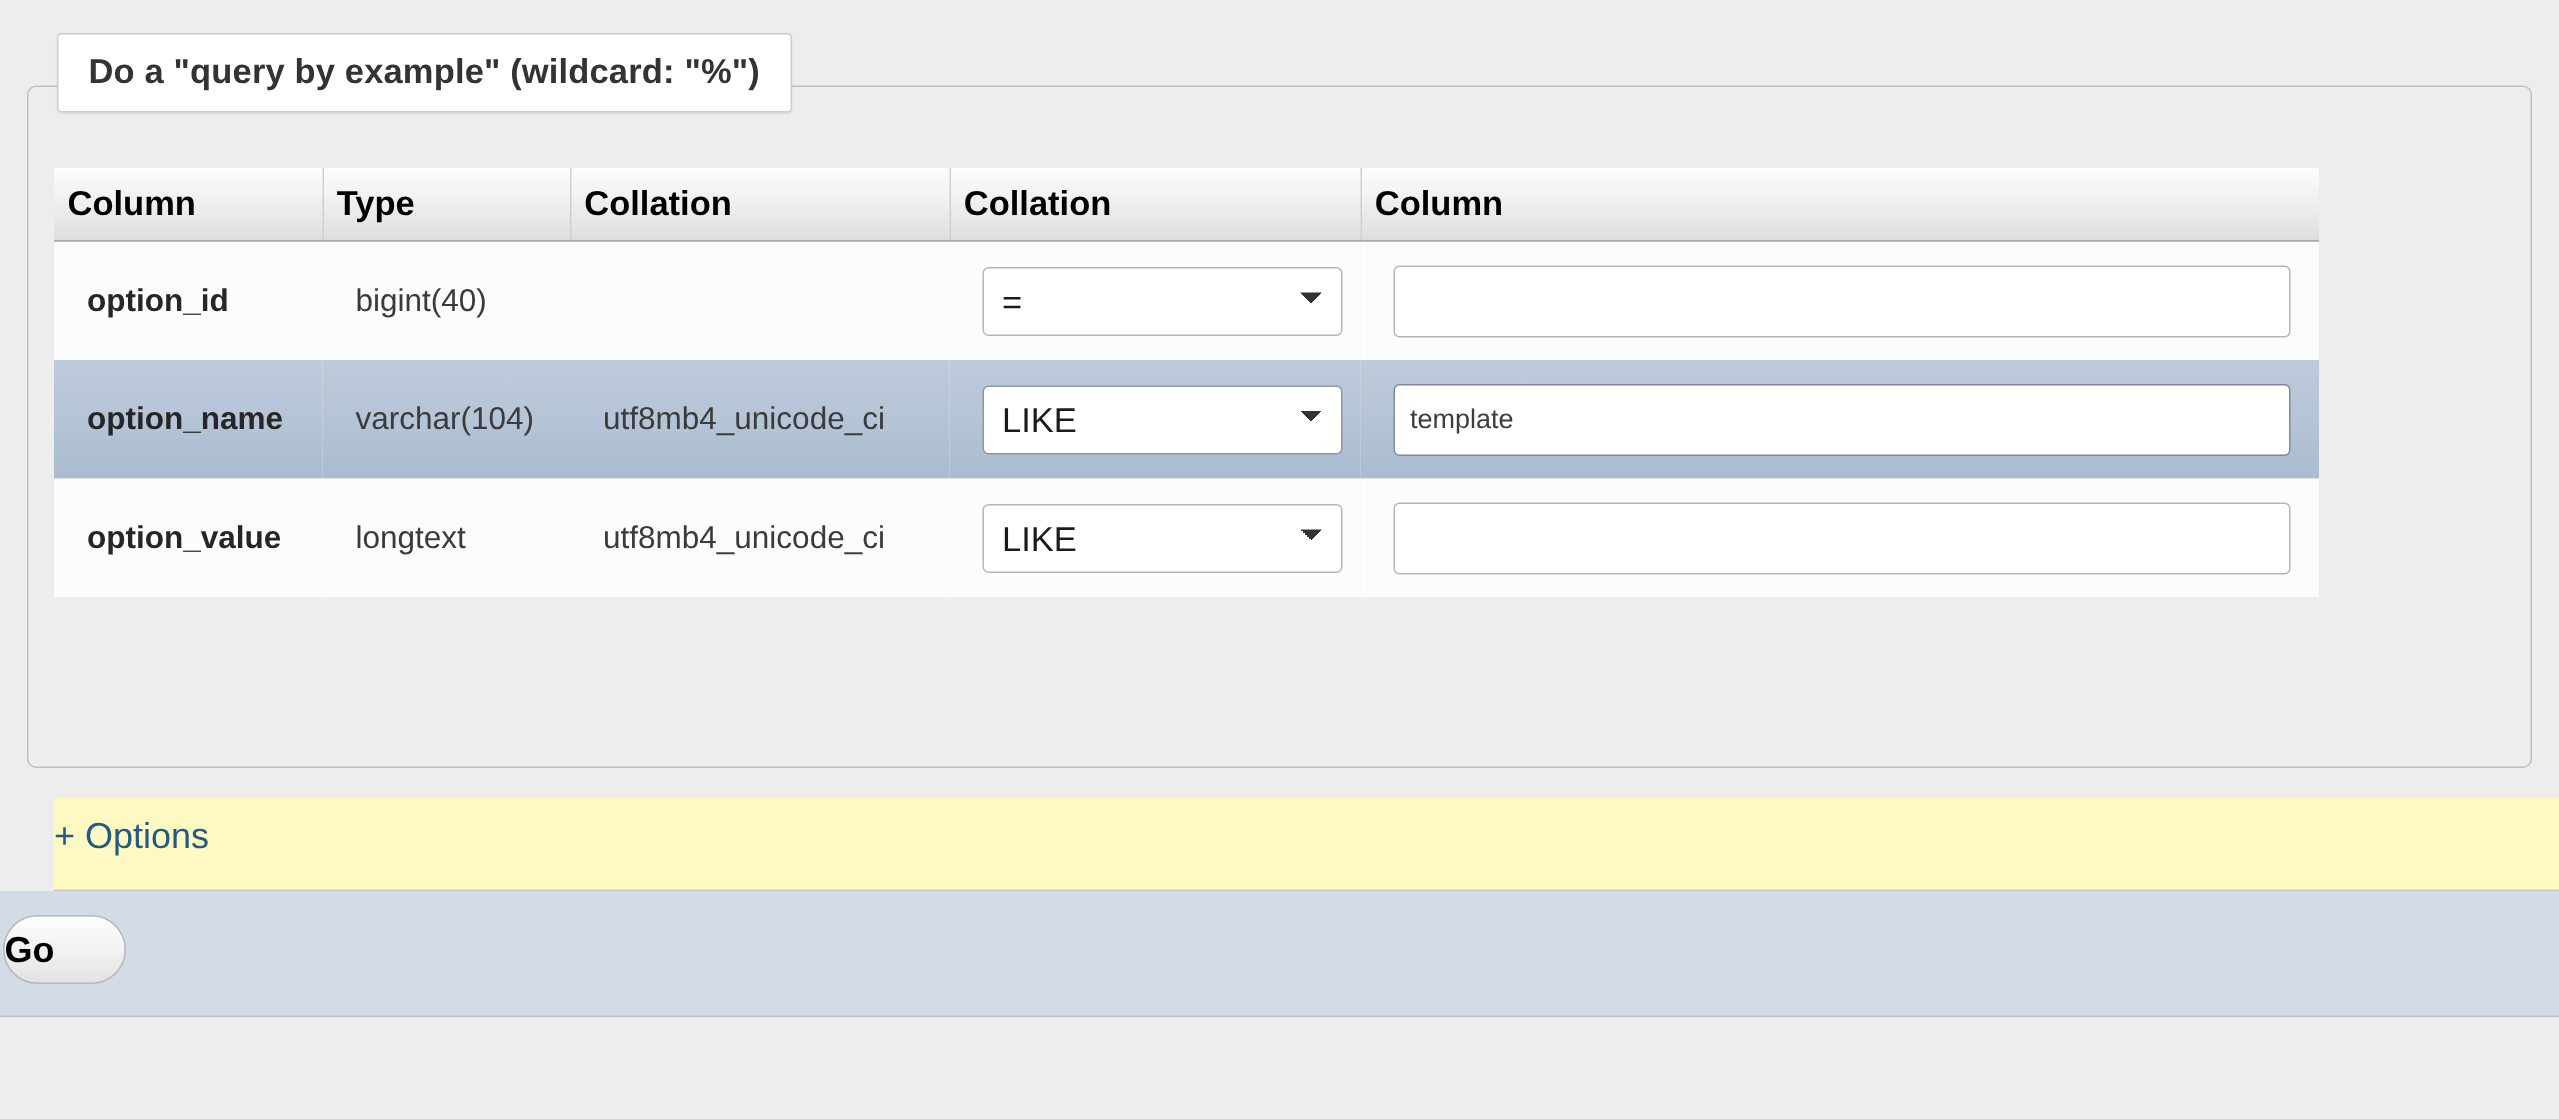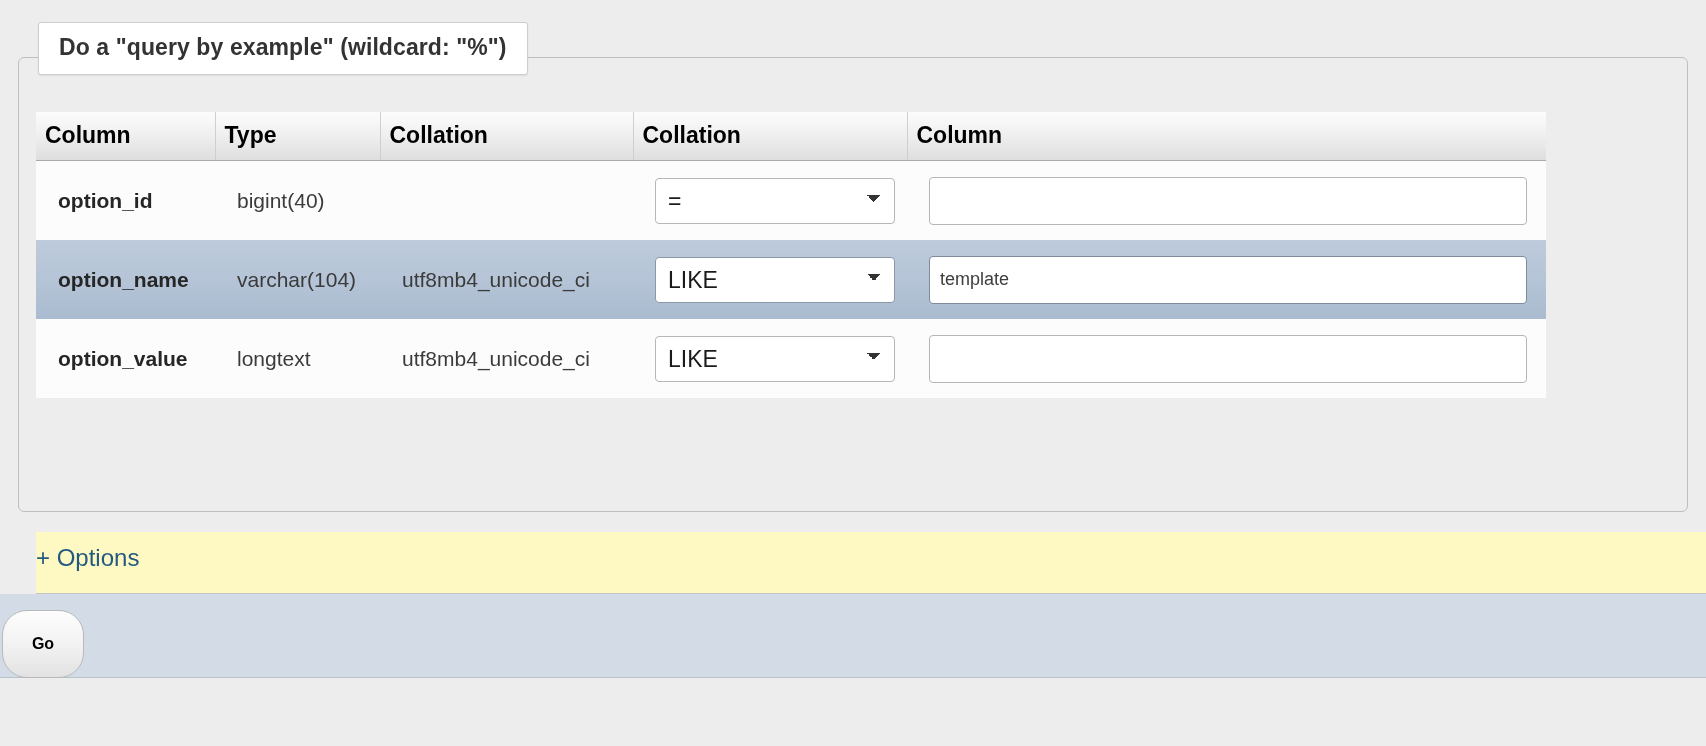--- a/index.html
+++ b/index.html
@@ -174,32 +174,32 @@
     height: 84px;
     background: #d3dce6;
     border-bottom: 1px solid #b8c2cd;
     box-sizing: border-box;
   }
   .go-button {
     position: absolute;
     left: 2px;
     top: 16px;
     width: 82px;
-    height: 68px;
+    height: 46px;
     box-sizing: border-box;
     background: linear-gradient(to bottom, #fdfdfd 0%, #f3f3f3 48%, #e2e2e2 100%);
     border: 1px solid #b9b9b9;
     border-radius: 25px;
     font-family: "Liberation Sans", sans-serif;
-    font-size: 16px;
+    font-size: 24px;
     font-weight: bold;
     color: #000;
     cursor: pointer;
     padding: 0;
-    text-align: center;
+    text-align: left;
     line-height: 46px;
   }
   .bottom-fill {
     position: absolute;
     left: 0;
     top: 678px;
     width: 1706px;
     height: 68px;
     background: #ededed;
   }

